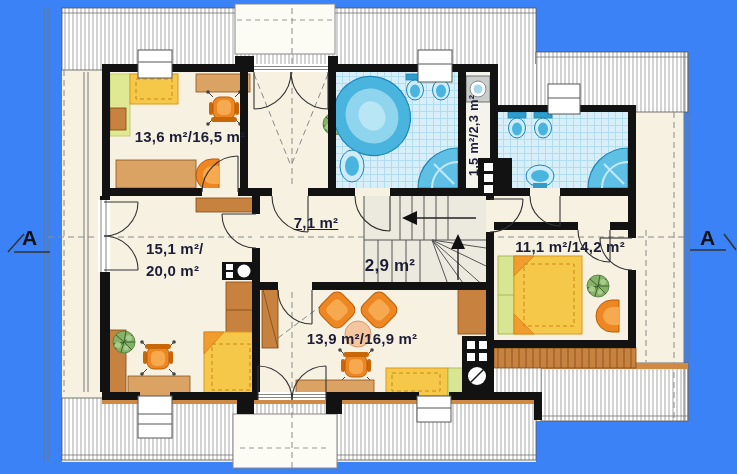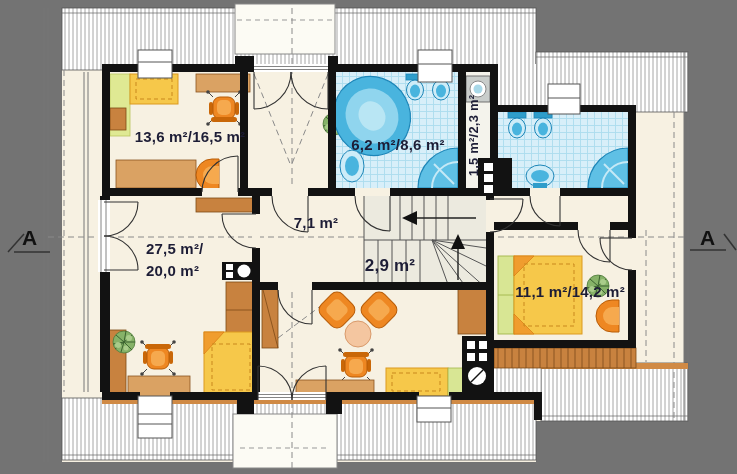--- a/index.html
+++ b/index.html
@@ -1,16 +1,16 @@
 <!DOCTYPE html>
 <html><head>
 <meta charset="utf-8">
 <style>
   html,body{margin:0;padding:0;background:#ffffff;}
-  #stage{position:relative;width:737px;height:474px;background:#737373;overflow:hidden;
+  #stage{position:relative;width:737px;height:474px;background:#3b82f6;overflow:hidden;
          font-family:"Liberation Sans", sans-serif;}
   #plan-svg{position:absolute;left:0;top:0;}
   .lbl{position:absolute;font-weight:700;font-size:15px;color:#1d1d36;text-align:center;
        white-space:nowrap;letter-spacing:.2px;line-height:1.1;}
   .lbl.small{font-size:17px;}
   .lbl.left{text-align:left;}
   #lbl-utility{width:110px;height:15px;transform:rotate(-90deg);transform-origin:center;font-size:13px;}
   .marker{position:absolute;font-weight:800;font-size:21px;color:#111;}
 </style>
 </head>
@@ -353,33 +353,33 @@
   <g stroke="#333" stroke-width="1.5">
     <line x1="8" y1="252" x2="24" y2="234"></line>
         <line x1="14" y1="252" x2="50" y2="252"></line>
     <line x1="724" y1="234" x2="736" y2="250"></line>
         <line x1="690" y1="250" x2="726" y2="250"></line>
   </g>
 </svg>
 
 <div class="lbl" id="lbl-room1" style="left:128px;top:129px;width:124px;">13,6 m²/16,5 m²</div>
 
-<div class="lbl" style="left:338px;top:137px;width:120px;">6,2 m²/8,6 m²</div>
 
 <div class="lbl" id="lbl-utility" style="left:419px;top:128px;">1,5 m²/2,3 m²</div>
 
 
-<div class="lbl" style="left:284px;top:215px;width:64px;">7,1 m²</div>
+<div class="lbl" style="left:284px;top:215px;width:64px;text-decoration:underline;">7,1 m²</div>
 
 <div class="lbl small" style="left:360px;top:257px;width:60px;">2,9 m²</div>
 
-<div class="lbl left" style="left:146px;top:241px;width:80px;">27,5 m²/</div>
+<div class="lbl left" style="left:146px;top:241px;width:80px;">15,1 m²/</div>
 
 <div class="lbl left" style="left:146px;top:263px;width:80px;">20,0 m²</div>
 
-
-<div class="lbl" style="left:508px;top:239px;width:124px;margin-top:45px;">11,1 m²/14,2 m²</div>
+<div class="lbl" style="left:298px;top:331px;width:128px;">13,9 m²/16,9 m²</div>
+
+<div class="lbl" style="left:508px;top:239px;width:124px;">11,1 m²/14,2 m²</div>
 
 <div class="marker" style="left:22px;top:226px;">A</div>
 
 <div class="marker" style="left:700px;top:226px;">A</div>
 
 </div>
 
 </body></html>

